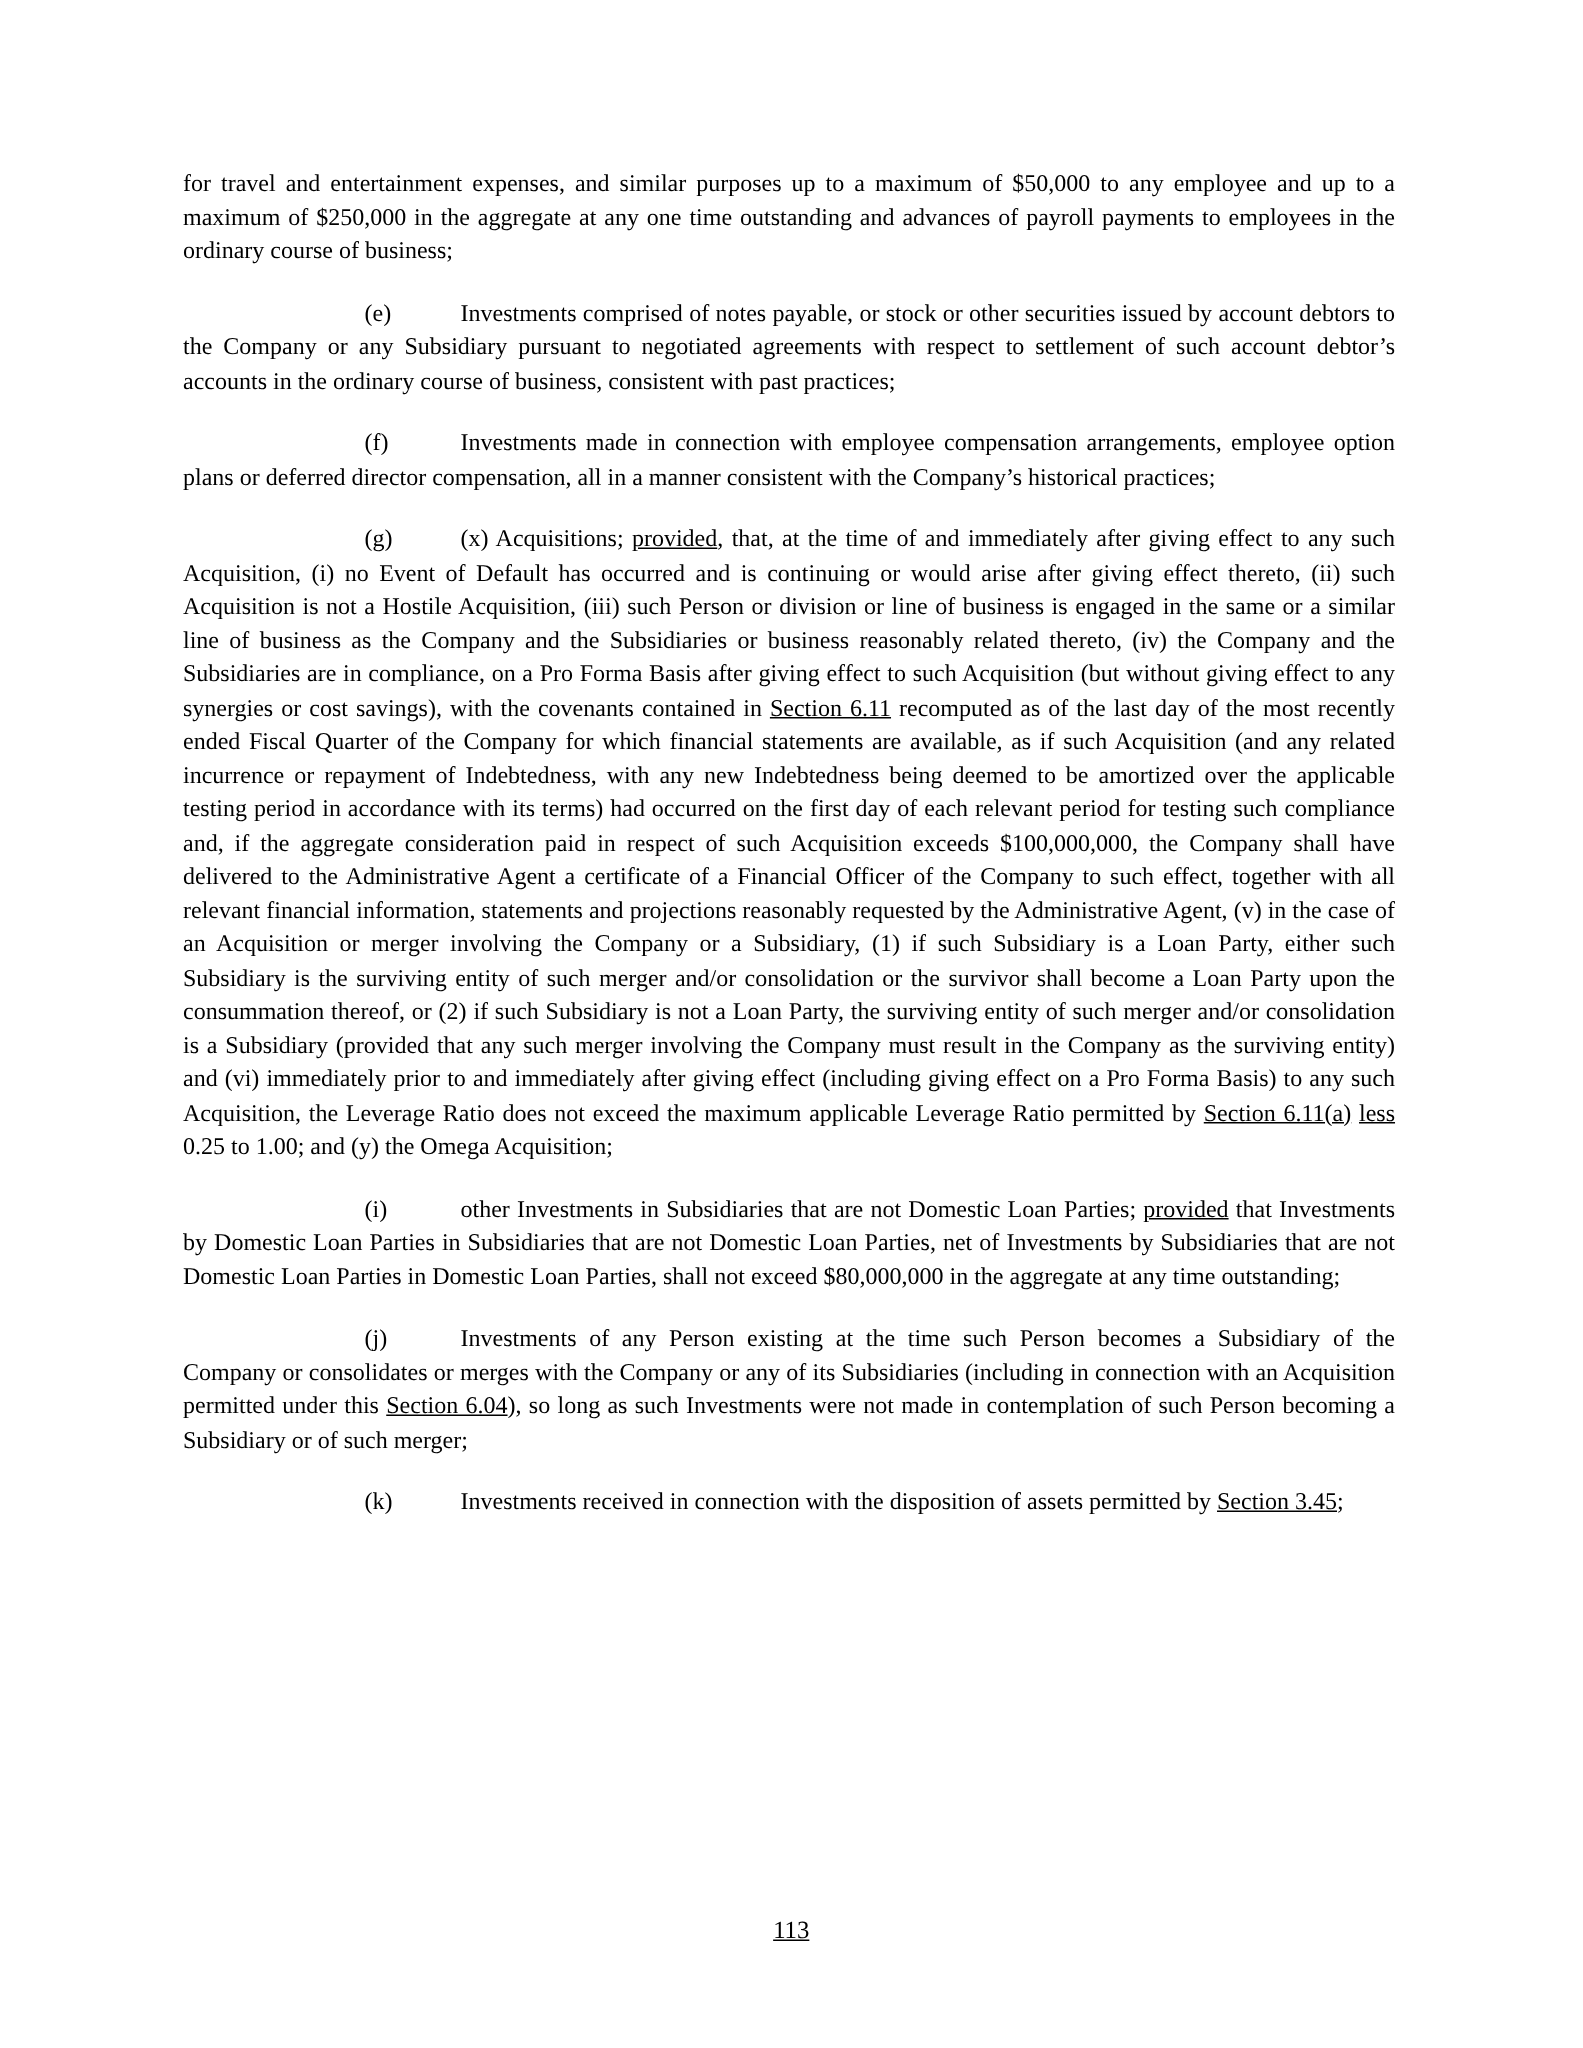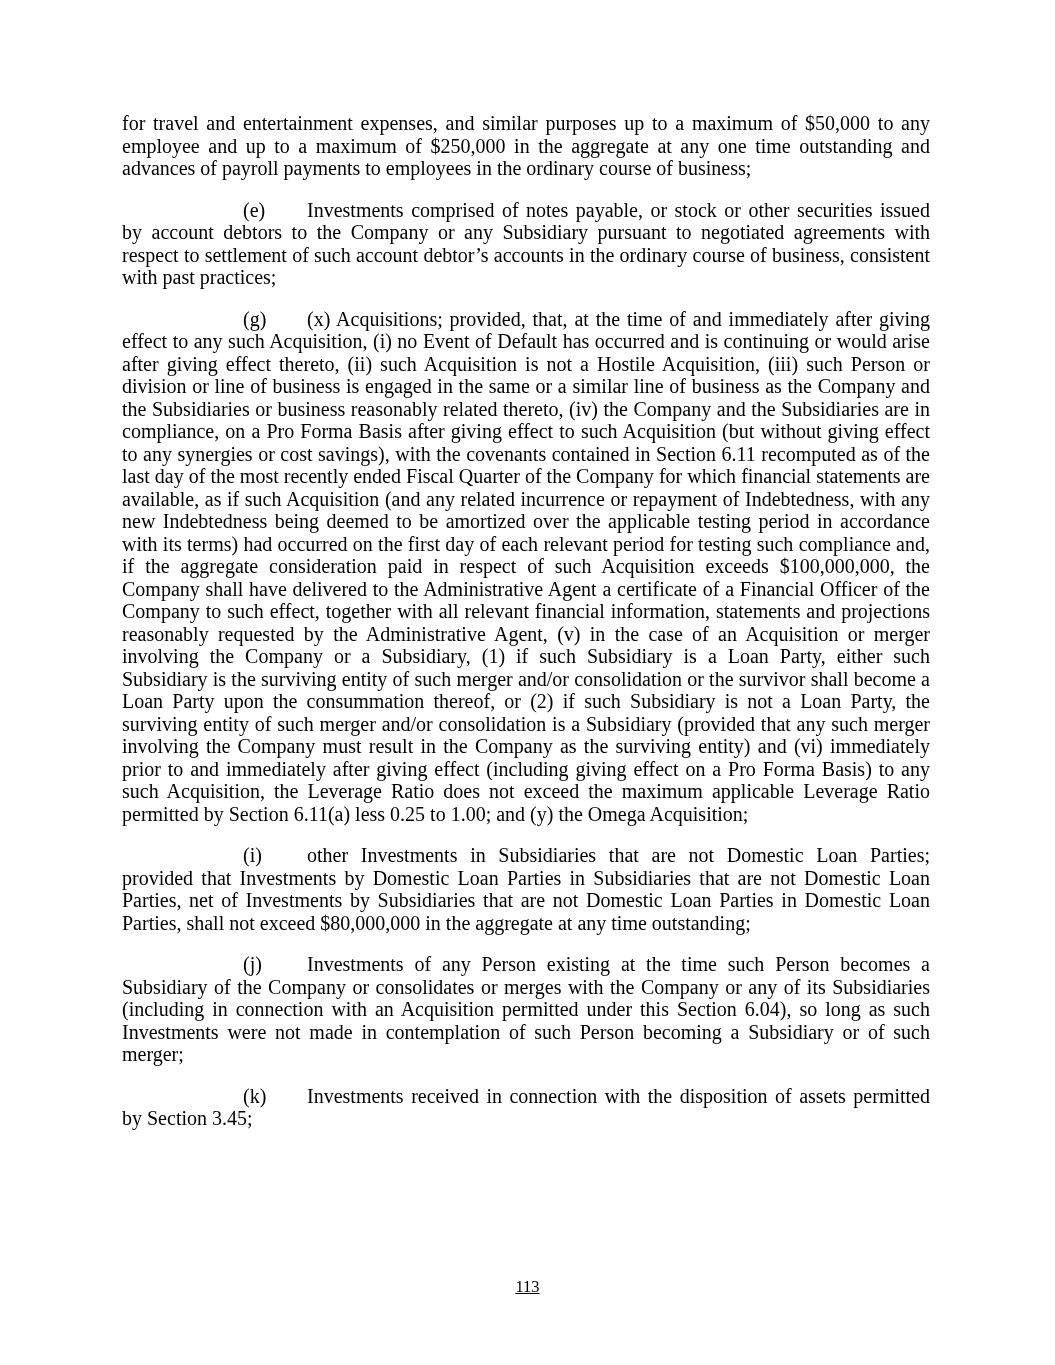--- a/index.html
+++ b/index.html
@@ -17,33 +17,34 @@
     overflow: hidden;
   }
   .doc-body {
     position: absolute;
     left: 122px;
     top: 112px;
     width: 808px;
   }
   p.para {
     margin: 0 0 19px 0;
-    font-size: 20px;
+    font-size: 16px;
     line-height: 22.5px;
     text-align: justify;
   }
   p.para.item {
     text-indent: 121px;
   }
   .plabel {
     display: inline-block;
     width: 64px;
     text-indent: 0;
   }
   .u {
+    text-decoration: underline;
   }
   .page-number {
     position: absolute;
     left: 0;
     top: 1276px;
     width: 100%;
     text-align: center;
     font-size: 16.5px;
     line-height: 22.5px;
     text-decoration: underline;
@@ -52,20 +53,21 @@
 </head>
 <body>
 
 <div class="page">
   <div class="doc-body">
 
     <p class="para"><span class="rich"><span>for travel and entertainment expenses, and similar purposes up to a maximum of $50,000 to any employee and up to a maximum of $250,000 in the aggregate at any one time outstanding and advances of payroll payments to employees in the ordinary course of business;</span></span></p>
 
     <p class="para item"><span class="plabel">(e)</span><span class="rich"><span>Investments comprised of notes payable, or stock or other securities issued by account debtors to the Company or any Subsidiary pursuant to negotiated agreements with respect to settlement of such account debtor’s accounts in the ordinary course of business, consistent with past practices;</span></span></p>
 
+    <p class="para item"><span class="plabel">(f)</span><span class="rich"><span>Investments made in connection with employee compensation arrangements, employee option plans or deferred director compensation, all in a manner consistent with the Company’s historical practices;</span></span></p>
 
     <p class="para item"><span class="plabel">(g)</span><span class="rich"><span>(x) Acquisitions; </span><span class="u">provided</span><span>, that, at the time of and immediately after giving effect to any such Acquisition, (i) no Event of Default has occurred and is continuing or would arise after giving effect thereto, (ii) such Acquisition is not a Hostile Acquisition, (iii) such Person or division or line of business is engaged in the same or a similar line of business as the Company and the Subsidiaries or business reasonably related thereto, (iv) the Company and the Subsidiaries are in compliance, on a Pro Forma Basis after giving effect to such Acquisition (but without giving effect to any synergies or cost savings), with the covenants contained in </span><span class="u">Section 6.11</span><span> recomputed as of the last day of the most recently ended Fiscal Quarter of the Company for which financial statements are available, as if such Acquisition (and any related incurrence or repayment of Indebtedness, with any new Indebtedness being deemed to be amortized over the applicable testing period in accordance with its terms) had occurred on the first day of each relevant period for testing such compliance and, if the aggregate consideration paid in respect of such Acquisition exceeds $100,000,000, the Company shall have delivered to the Administrative Agent a certificate of a Financial Officer of the Company to such effect, together with all relevant financial information, statements and projections reasonably requested by the Administrative Agent, (v) in the case of an Acquisition or merger involving the Company or a Subsidiary, (1) if such Subsidiary is a Loan Party, either such Subsidiary is the surviving entity of such merger and/or consolidation or the survivor shall become a Loan Party upon the consummation thereof, or (2) if such Subsidiary is not a Loan Party, the surviving entity of such merger and/or consolidation is a Subsidiary (provided that any such merger involving the Company must result in the Company as the surviving entity) and (vi) immediately prior to and immediately after giving effect (including giving effect on a Pro Forma Basis) to any such Acquisition, the Leverage Ratio does not exceed the maximum applicable Leverage Ratio permitted by </span><span class="u">Section 6.11(a)</span><span> </span><span class="u">less</span><span> 0.25 to 1.00; and (y) the Omega Acquisition;</span></span></p>
 
 
     <p class="para item"><span class="plabel">(i)</span><span class="rich"><span>other Investments in Subsidiaries that are not Domestic Loan Parties; </span><span class="u">provided</span><span> that Investments by Domestic Loan Parties in Subsidiaries that are not Domestic Loan Parties, net of Investments by Subsidiaries that are not Domestic Loan Parties in Domestic Loan Parties, shall not exceed $80,000,000 in the aggregate at any time outstanding;</span></span></p>
 
     <p class="para item"><span class="plabel">(j)</span><span class="rich"><span>Investments of any Person existing at the time such Person becomes a Subsidiary of the Company or consolidates or merges with the Company or any of its Subsidiaries (including in connection with an Acquisition permitted under this </span><span class="u">Section 6.04</span><span>), so long as such Investments were not made in contemplation of such Person becoming a Subsidiary or of such merger;</span></span></p>
 
     <p class="para item"><span class="plabel">(k)</span><span class="rich"><span>Investments received in connection with the disposition of assets permitted by </span><span class="u">Section 3.45</span><span>;</span></span></p>
 

